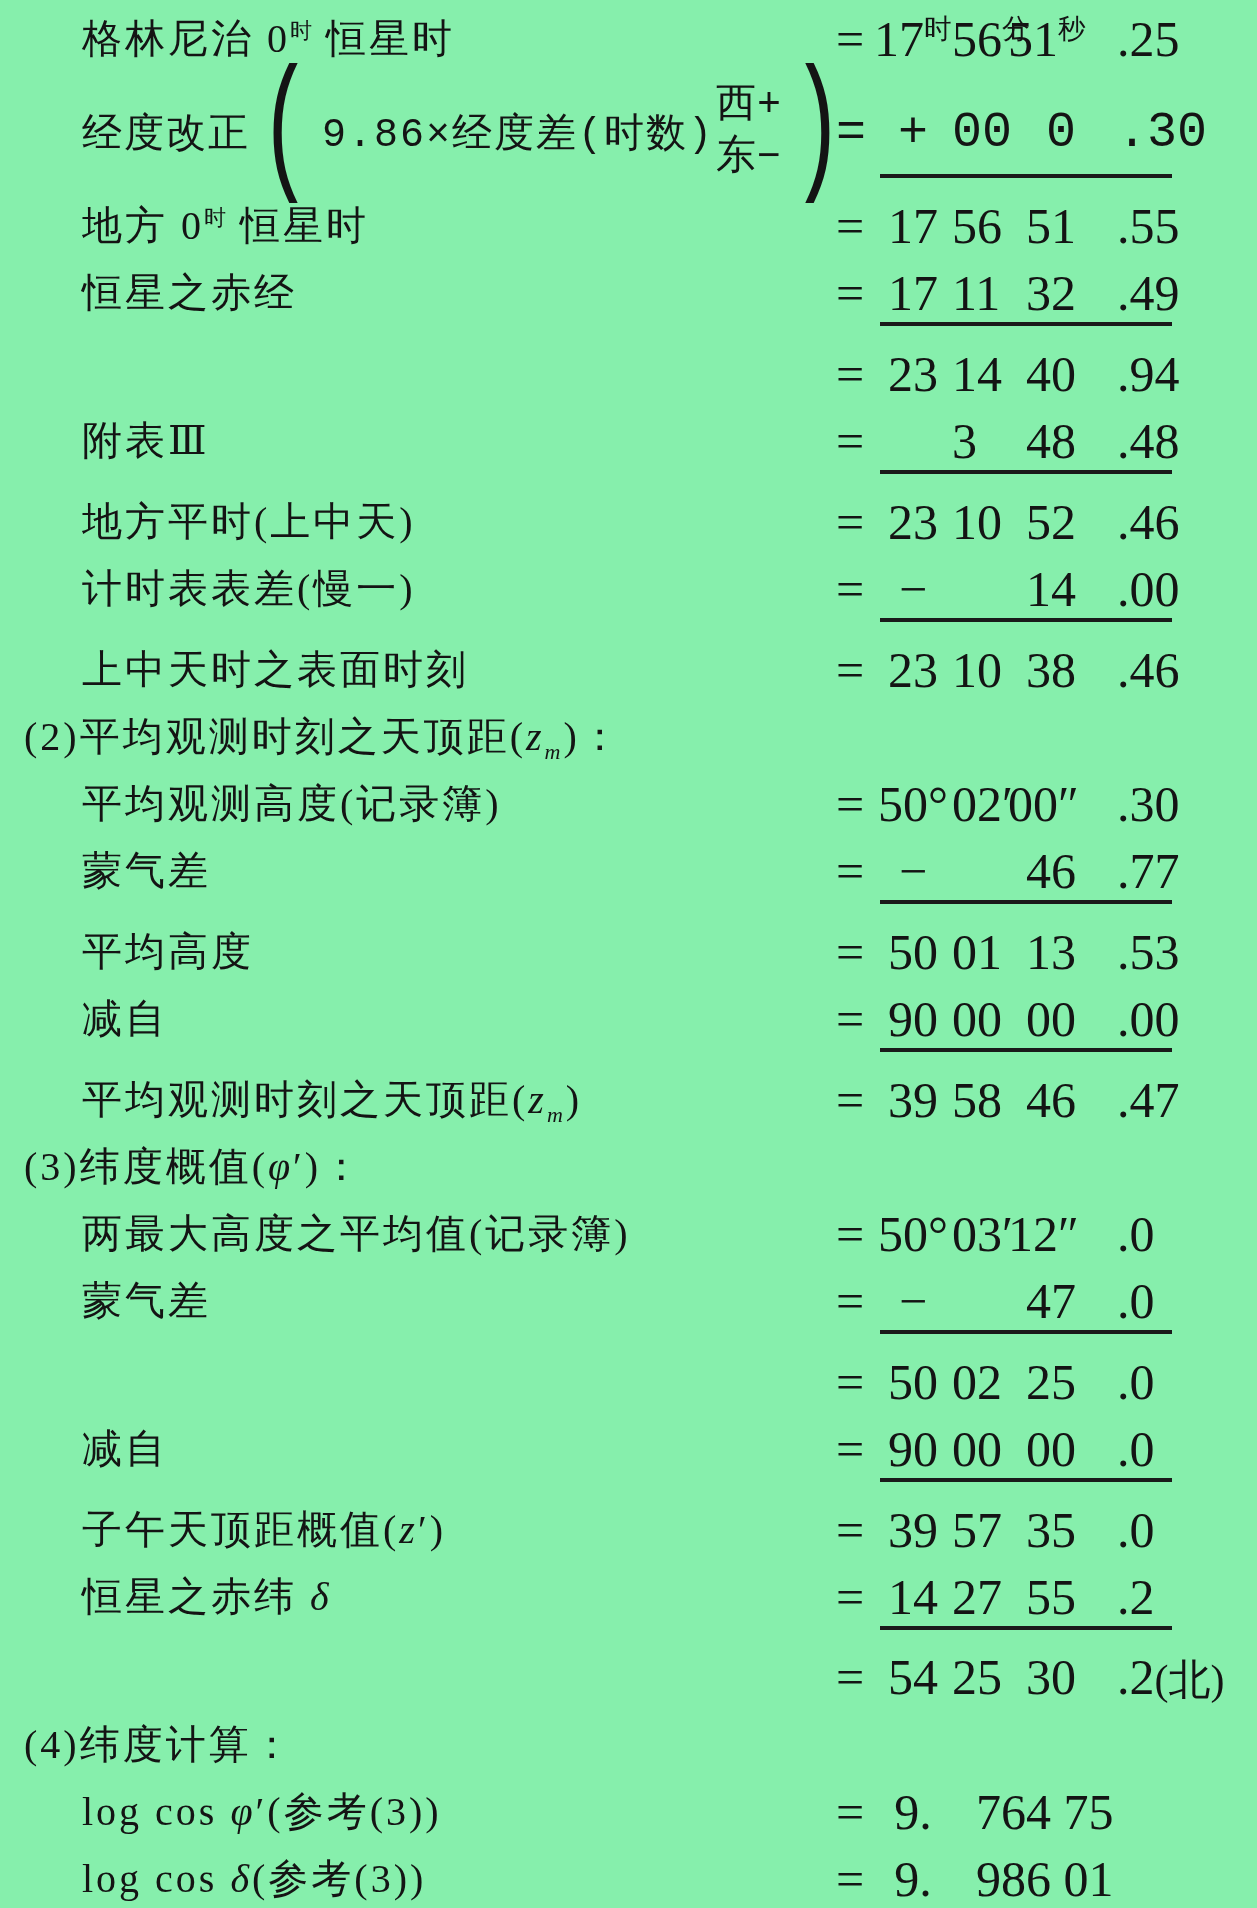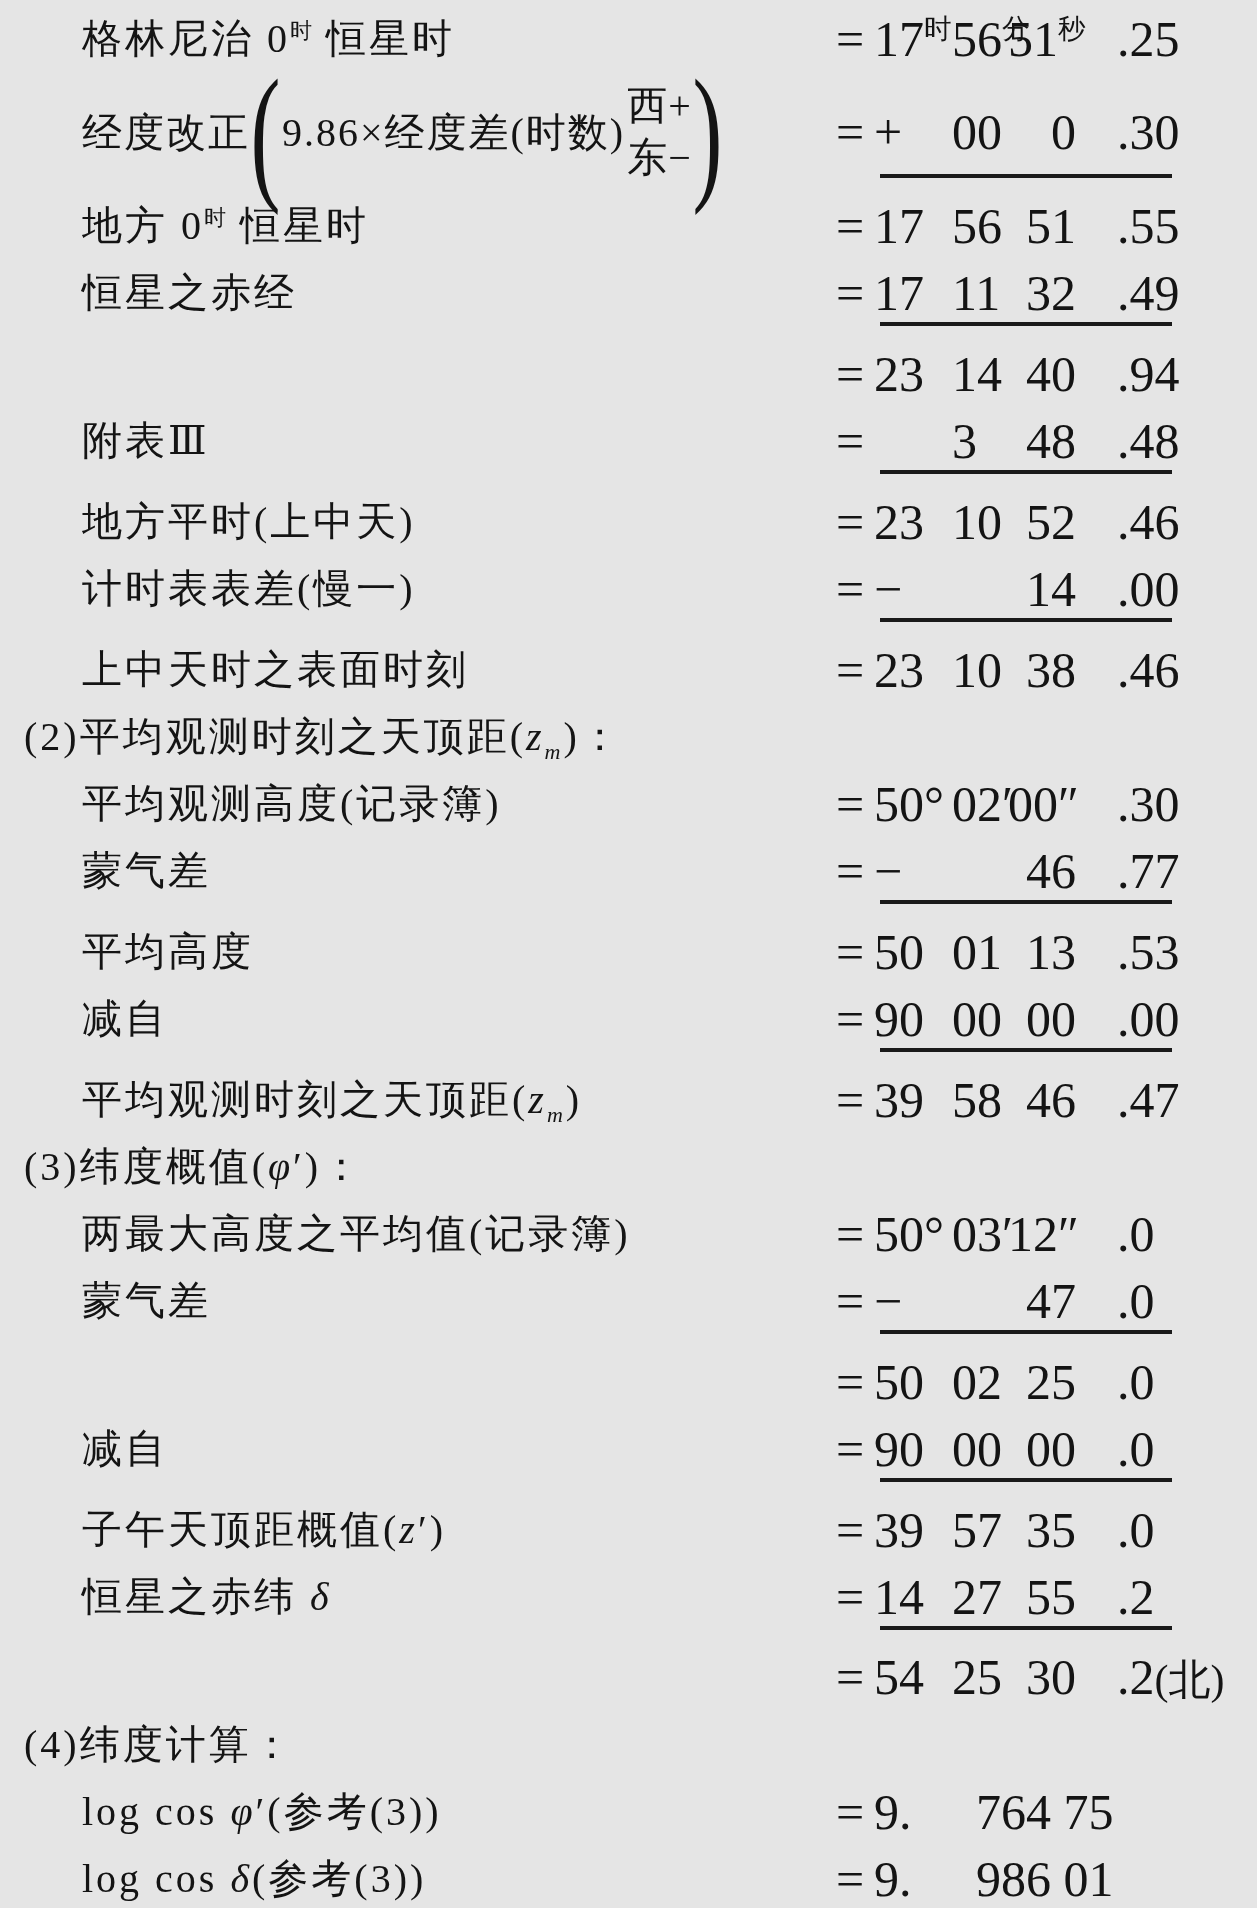--- a/index.html
+++ b/index.html
@@ -1,28 +1,28 @@
 <!DOCTYPE html>
 <html><head>
 <meta charset="utf-8">
 <style>
   html,body{margin:0;padding:0;background:#ffffff;}
   .page{
     position:relative;
     width:1257px;height:1908px;
-    background:#e5e5e5;
+    background:#86efac;
     color:#141414;
     font-family:"Liberation Serif","DejaVu Serif",serif;
     overflow:hidden;
     box-sizing:border-box;
     padding-top:5px;
   }
   .row{position:relative;height:67px;display:flex;align-items:center;}
   .row.u{margin-bottom:14px;}
-  .row.tall{height:120px;}
+  .row.tall{height:120px;font-family:Liberation Mono, monospace;}
   .row.tall.u{margin-bottom:0;}
   .label{
     margin-left:82px;
     font-size:40px;
     letter-spacing:3px;
     white-space:nowrap;
   }
   .row.section .label{margin-left:24px;}
   .label.formula{display:flex;align-items:center;letter-spacing:2px;}
   .bigp{
@@ -47,21 +47,21 @@
     position:absolute;
     left:836px;top:50%;
     transform:translateY(-50%);
     display:flex;
     align-items:baseline;
     font-size:50px;
     white-space:nowrap;
     letter-spacing:0;
   }
   .eq{display:inline-block;width:38px;}
-  .c1{display:inline-block;width:78px;text-align:left;}
+  .c1{display:inline-block;width:78px;text-align:center;}
   .c2{display:inline-block;width:56px;text-align:left;}
   .c3{display:inline-block;width:68px;text-align:right;}
   .c4{display:inline-block;margin-left:41px;text-align:left;}
   .sfx{font-size:42px;letter-spacing:0;}
   .logtxt{position:absolute;left:140px;top:0;}
   
   .r-t{}
   .r-sup{font-size:55%;vertical-align:super;letter-spacing:1px;}
   .r-i{font-style:italic;}
   .r-isub{font-style:italic;font-size:55%;vertical-align:sub;}

